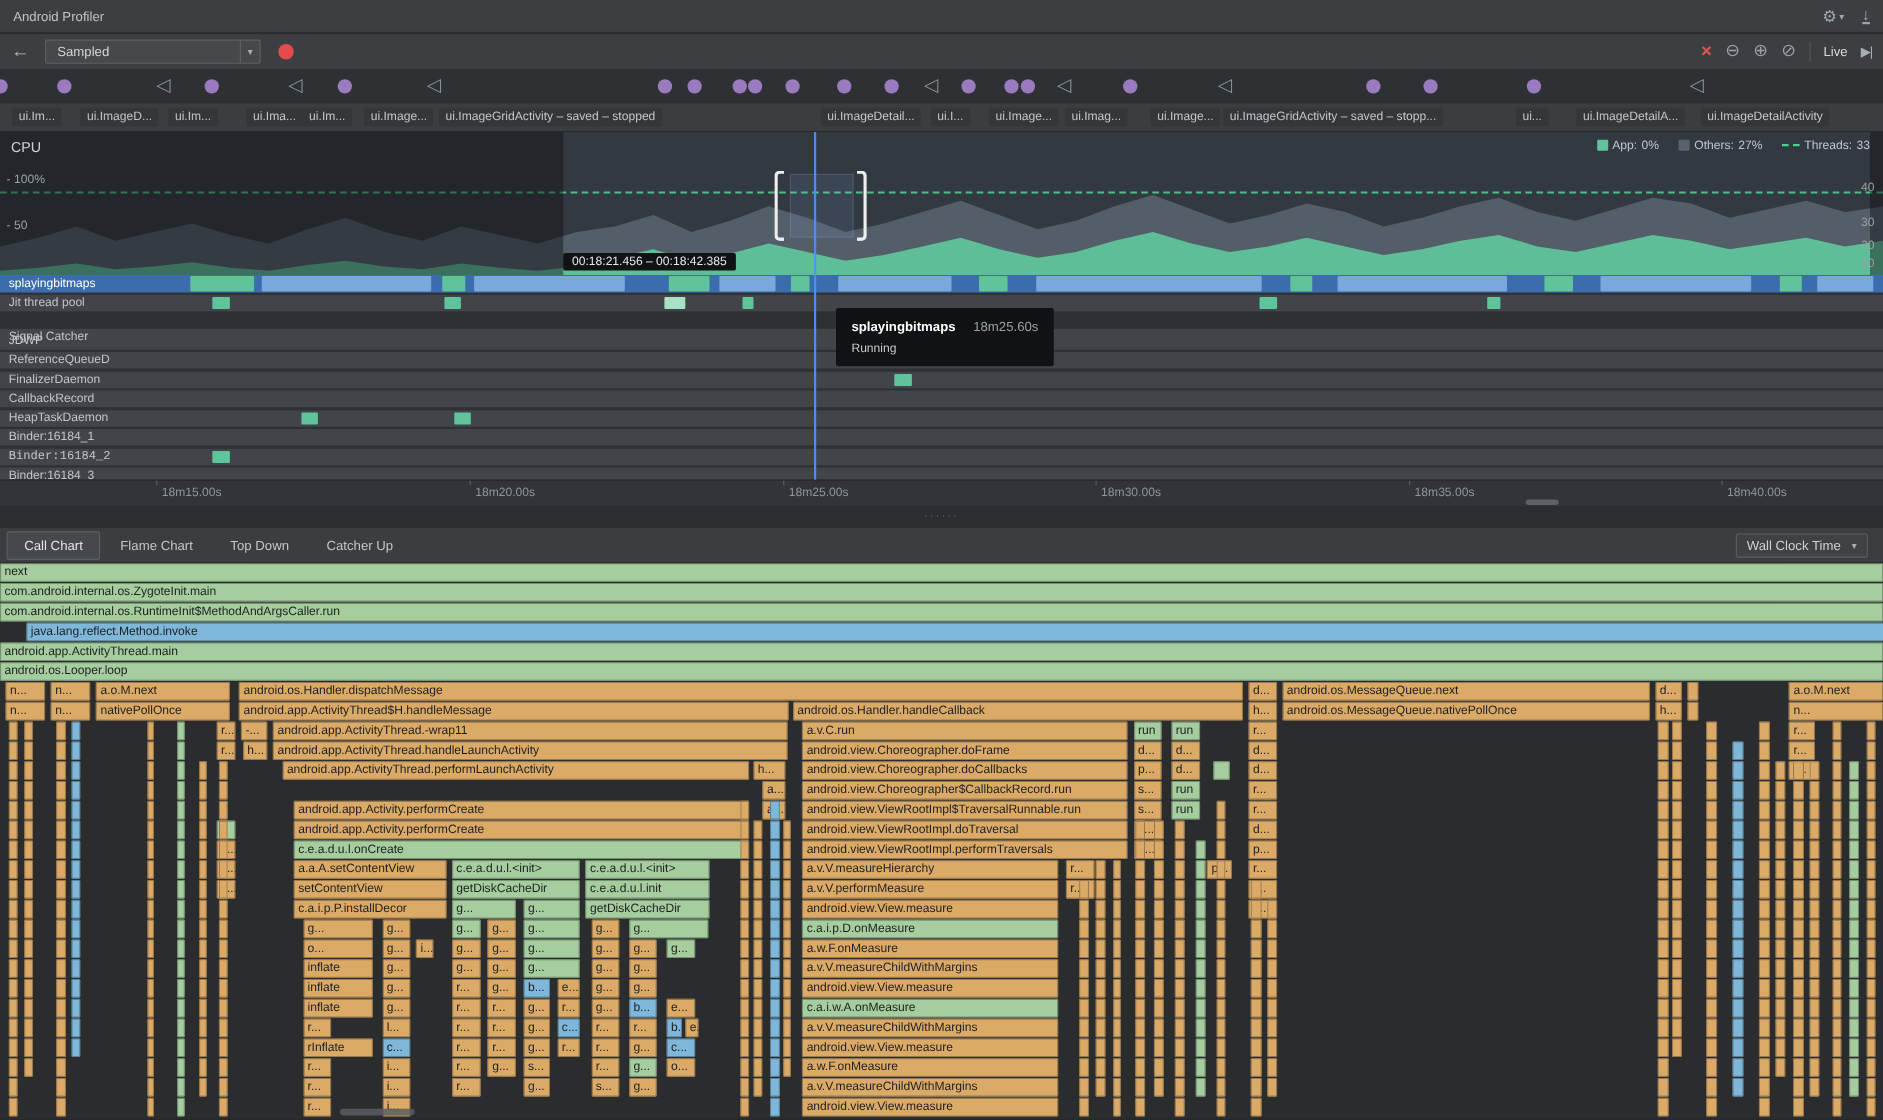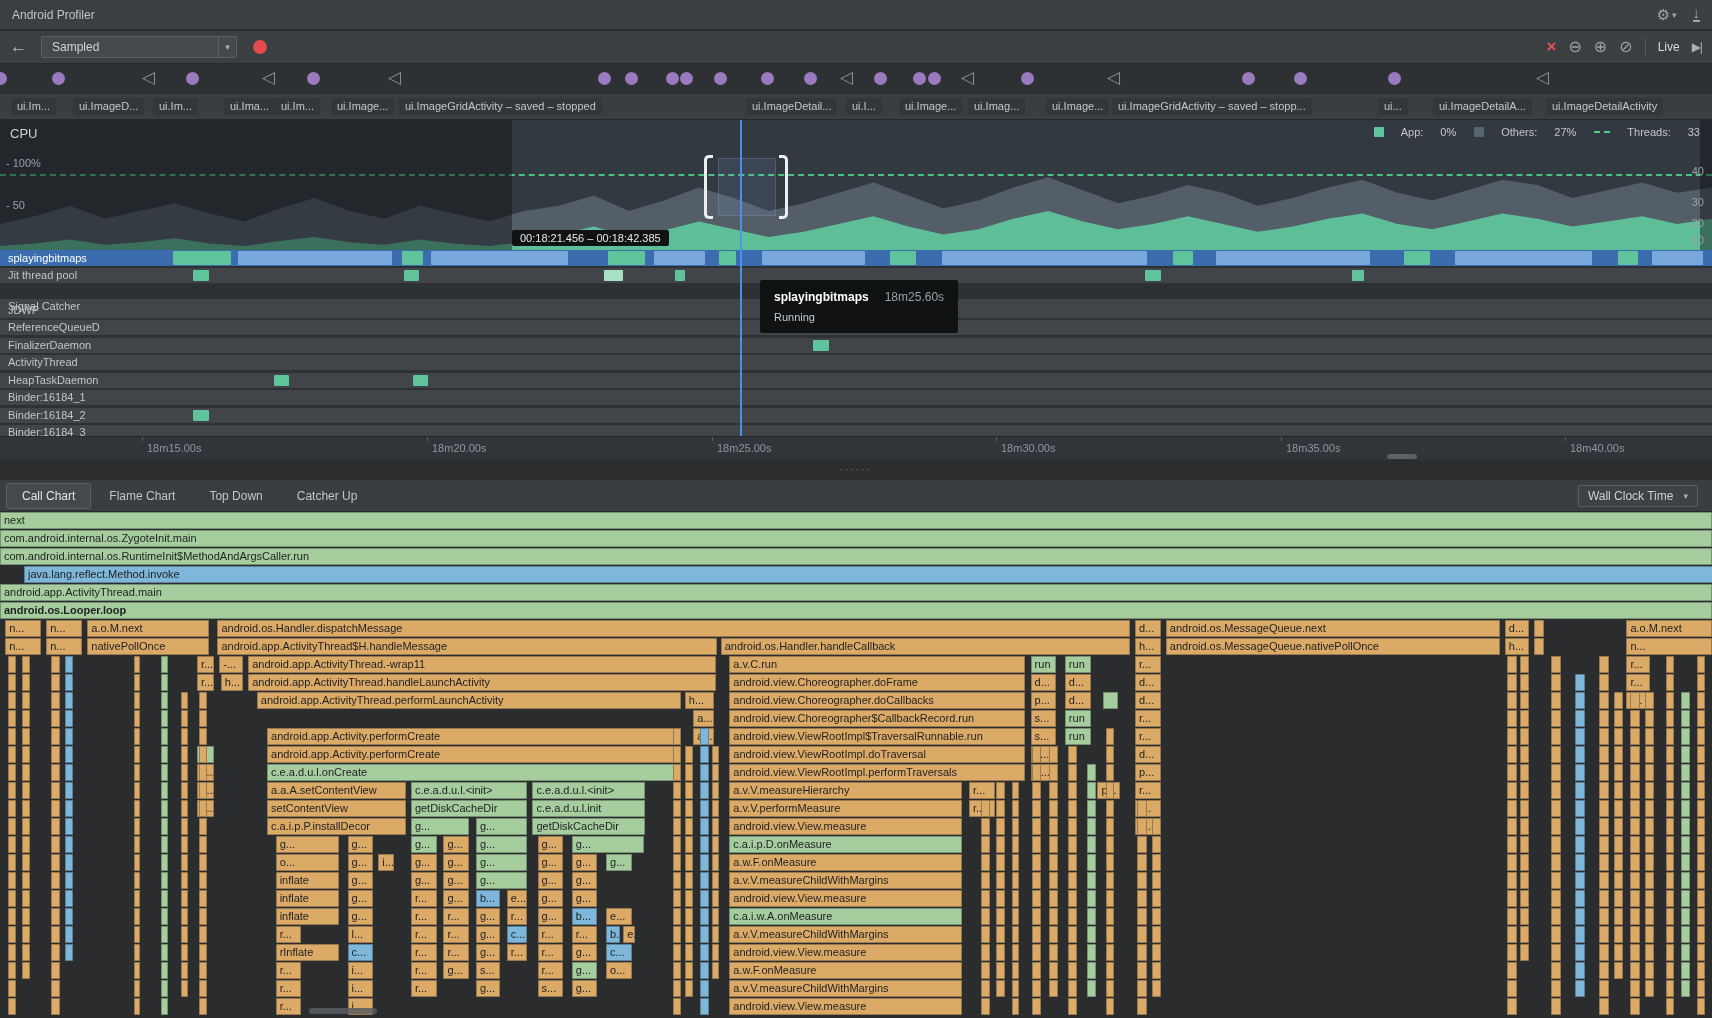--- a/index.html
+++ b/index.html
@@ -44,21 +44,21 @@
            padding:1px 6px;border-radius:2px;white-space:nowrap;}
 
   
   .cpu{position:absolute;top:120px;left:0;right:0;height:130px;background:#333940;overflow:hidden;}
   .cpu svg{position:absolute;left:0;top:0;width:100%;height:100%;}
   .dashline{position:absolute;left:0;right:0;top:54px;border-top:2px dashed var(--threads-dash);opacity:.9;z-index:2;}
   .ovl{position:absolute;top:0;bottom:0;background:rgba(16,18,20,.45);z-index:3;}
   .cpu-title{position:absolute;left:10px;top:6px;font-size:13px;color:#d0d3d5;z-index:4;}
   .legend{position:absolute;top:6px;right:12px;display:flex;gap:18px;align-items:center;
           font-size:11px;color:#c3c7ca;z-index:4;}
-  .litem{display:flex;align-items:center;gap:17px;}
+  .litem{display:flex;align-items:center;gap:4px;}
   .sw{width:10px;height:10px;border-radius:1px;display:inline-block;}
   .sw.app{background:var(--app-green);}
   .sw.others{background:var(--others-slate);}
   .dashsw{width:16px;border-top:2px dashed var(--threads-dash);display:inline-block;}
   .ltick,.rtick{position:absolute;font-size:11px;color:#9aa1a6;z-index:4;}
   .ltick{left:6px;} .rtick{right:8px;text-align:right;}
   .selbox{position:absolute;left:718px;top:38px;width:58px;height:58px;background:rgba(140,175,255,.10);
           border:1px solid rgba(170,195,255,.18);z-index:4;}
   .hndl{position:absolute;top:35px;width:9px;height:64px;z-index:5;}
   .hndl.l{left:704px;border:3px solid #eceeef;border-right:none;border-radius:5px 0 0 5px;}
@@ -273,31 +273,31 @@
         <div class="tname">JDWP</div>
       </div>
       <div class="trow" style="top: 70px;">
         <div class="tname">ReferenceQueueD</div>
       </div>
       <div class="trow" style="top: 87.5px;">
         <div class="tb g" style="left: 47.5%; width: 0.9%;"></div>
         <div class="tname">FinalizerDaemon</div>
       </div>
       <div class="trow" style="top: 105px;">
-        <div class="tname">ActivityThread</div>
+        <div class="tname">CallbackRecord</div>
       </div>
       <div class="trow" style="top: 122.5px;">
         <div class="tb g" style="left: 16%; width: 0.9%;"></div>
         <div class="tb g" style="left: 24.1%; width: 0.9%;"></div>
         <div class="tname">HeapTaskDaemon</div>
       </div>
       <div class="trow" style="top: 140px;">
         <div class="tname">Binder:16184_1</div>
       </div>
-      <div class="trow" style="top: 157.5px;">
+      <div class="trow" style="top: 157.5px; font-family: Liberation Mono, monospace;">
         <div class="tb g" style="left: 11.3%; width: 0.9%;"></div>
         <div class="tname">Binder:16184_2</div>
       </div>
       <div class="trow" style="top: 175px;">
         <div class="tname">Binder:16184_3</div>
       </div>
     </div>
 
   <div class="cursor"></div>
 
@@ -351,21 +351,21 @@
       <div class="crow" style="top: 36px;">
         <div class="blk g" style="left: 0%; width: 100%;">com.android.internal.os.RuntimeInit$MethodAndArgsCaller.run</div>
       </div>
       <div class="crow" style="top: 54px;">
         <div class="blk b" style="left: 0%; width: 100%; margin-left: 24px;">java.lang.reflect.Method.invoke</div>
       </div>
       <div class="crow" style="top: 72px;">
         <div class="blk g" style="left: 0%; width: 100%;">android.app.ActivityThread.main</div>
       </div>
       <div class="crow" style="top: 90px;">
-        <div class="blk g" style="left: 0%; width: 100%; font-weight: bold;">android.os.Looper.loop</div>
+        <div class="blk g" style="left: 0%; width: 100%;">android.os.Looper.loop</div>
       </div>
       <div class="crow" style="top: 108px;">
         <div class="blk o" style="left: 0.3%; width: 2.1%;">n...</div>
         <div class="blk o" style="left: 2.7%; width: 2.1%;">n...</div>
         <div class="blk o" style="left: 5.1%; width: 7.1%;">a.o.M.next</div>
         <div class="blk o" style="left: 12.7%; width: 53.3%;">android.os.Handler.dispatchMessage</div>
         <div class="blk o" style="left: 66.3%; width: 1.5%;">d...</div>
         <div class="blk o" style="left: 68.1%; width: 19.5%;">android.os.MessageQueue.next</div>
         <div class="blk o" style="left: 87.9%; width: 1.4%;">d...</div>
         <div class="blk o" style="left: 89.6%; width: 0.6%;"></div>

